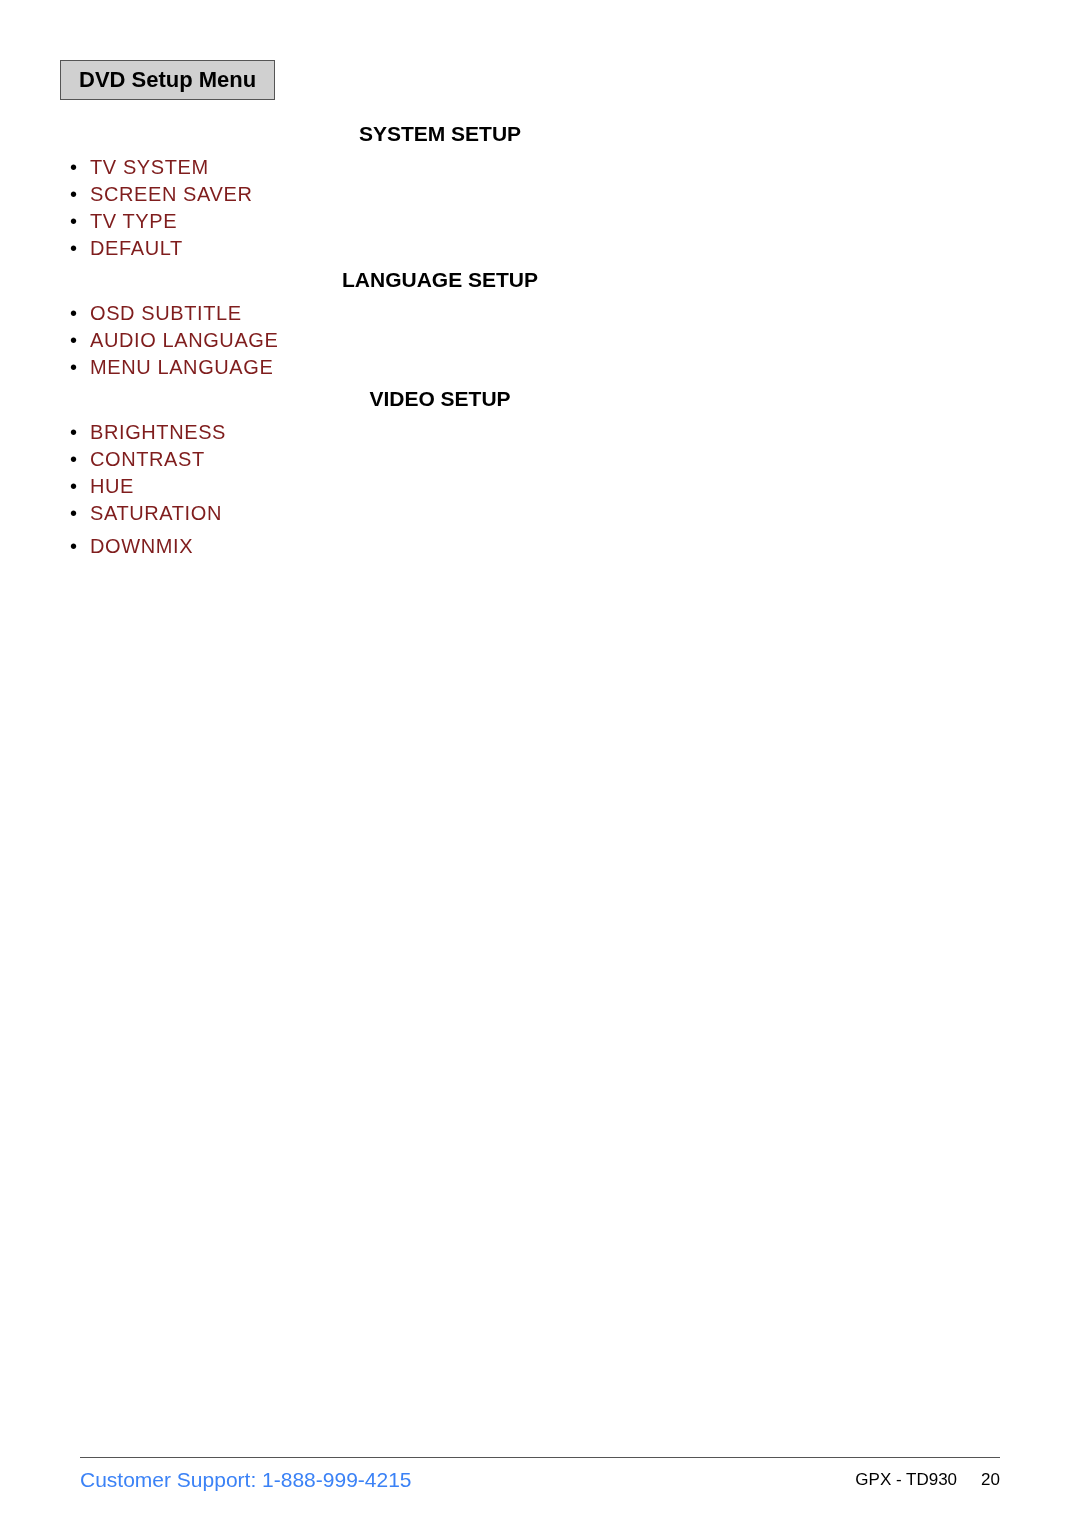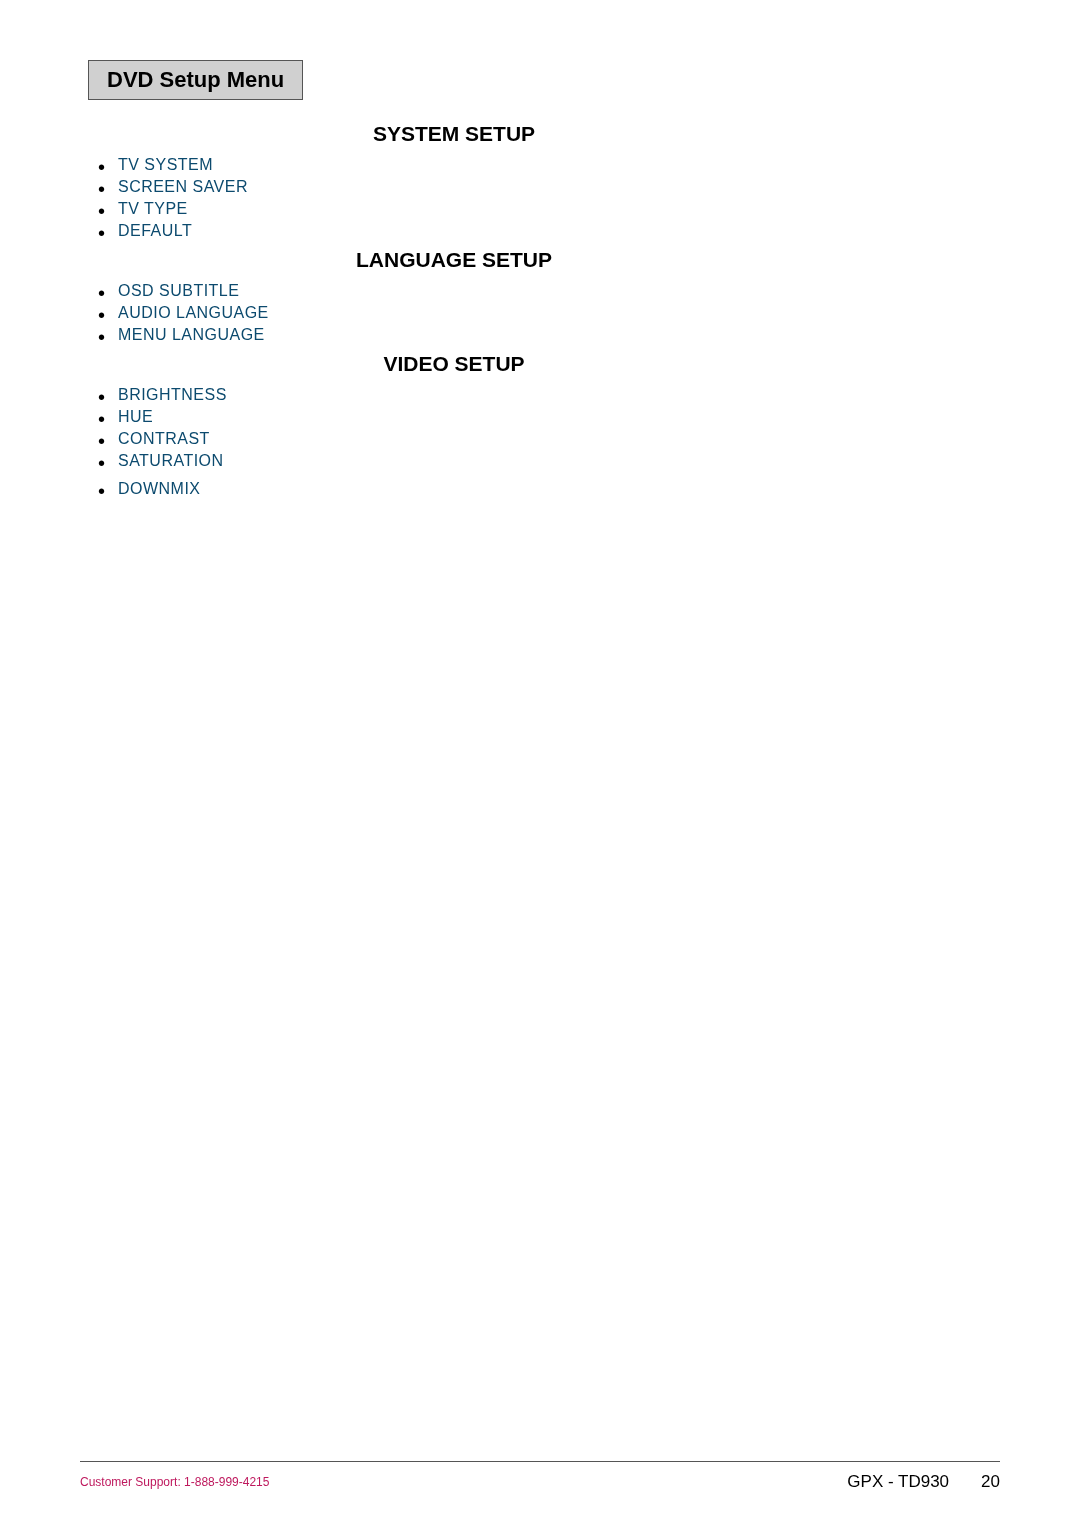--- a/index.html
+++ b/index.html
@@ -10,21 +10,21 @@
 
     body {
       width: 1080px;
       height: 1532px;
       background: #ffffff;
       font-family: Arial, sans-serif;
       position: relative;
     }
 
     .page-content {
-      padding: 60px 80px 60px 88px;
+      padding: 60px 80px 60px 60px;
       max-width: 900px;
     }
 
     .dvd-setup-title {
       display: inline-block;
       background-color: #d0d0d0;
       border: 1.5px solid #555;
       padding: 6px 18px;
       font-size: 22px;
       font-weight: bold;
@@ -46,22 +46,22 @@
       text-align: center;
     }
 
     ul.menu-list {
       list-style: none;
       padding: 0;
       margin: 0 0 6px 0;
     }
 
     ul.menu-list li {
-      font-size: 16px;
-      color: #0c4a6e;
+      font-size: 20px;
+      color: #7f1d1d;
       padding: 2px 0 2px 30px;
       position: relative;
       letter-spacing: 0.03em;
     }
 
     ul.menu-list li::before {
       content: "•";
       position: absolute;
       left: 10px;
       color: #000;
@@ -74,29 +74,29 @@
       left: 80px;
       right: 80px;
       border-top: 1.5px solid #555;
       padding-top: 10px;
       display: flex;
       justify-content: space-between;
       align-items: center;
     }
 
     .footer-left {
-      font-size: 12px;
-      color: #be185d;
+      font-size: 21px;
+      color: #3b82f6;
     }
 
     .footer-right {
       font-size: 17px;
       color: #000;
       display: flex;
-      gap: 32px;
+      gap: 24px;
     }
   </style>
 </head>
 <body>
 
 <div class="page-content">
   <div class="dvd-setup-title">DVD Setup Menu</div>
 
   
   <div class="section">
@@ -117,22 +117,22 @@
       <li>AUDIO LANGUAGE</li>
       <li>MENU LANGUAGE</li>
     </ul>
   </div>
 
   
   <div class="section">
     <div class="section-heading">VIDEO SETUP</div>
     <ul class="menu-list">
       <li>BRIGHTNESS</li>
+      <li>CONTRAST</li>
       <li>HUE</li>
-      <li>CONTRAST</li>
       <li>SATURATION</li>
     </ul>
   </div>
 
   
   <div class="section">
     <ul class="menu-list">
       <li>DOWNMIX</li>
     </ul>
   </div>

